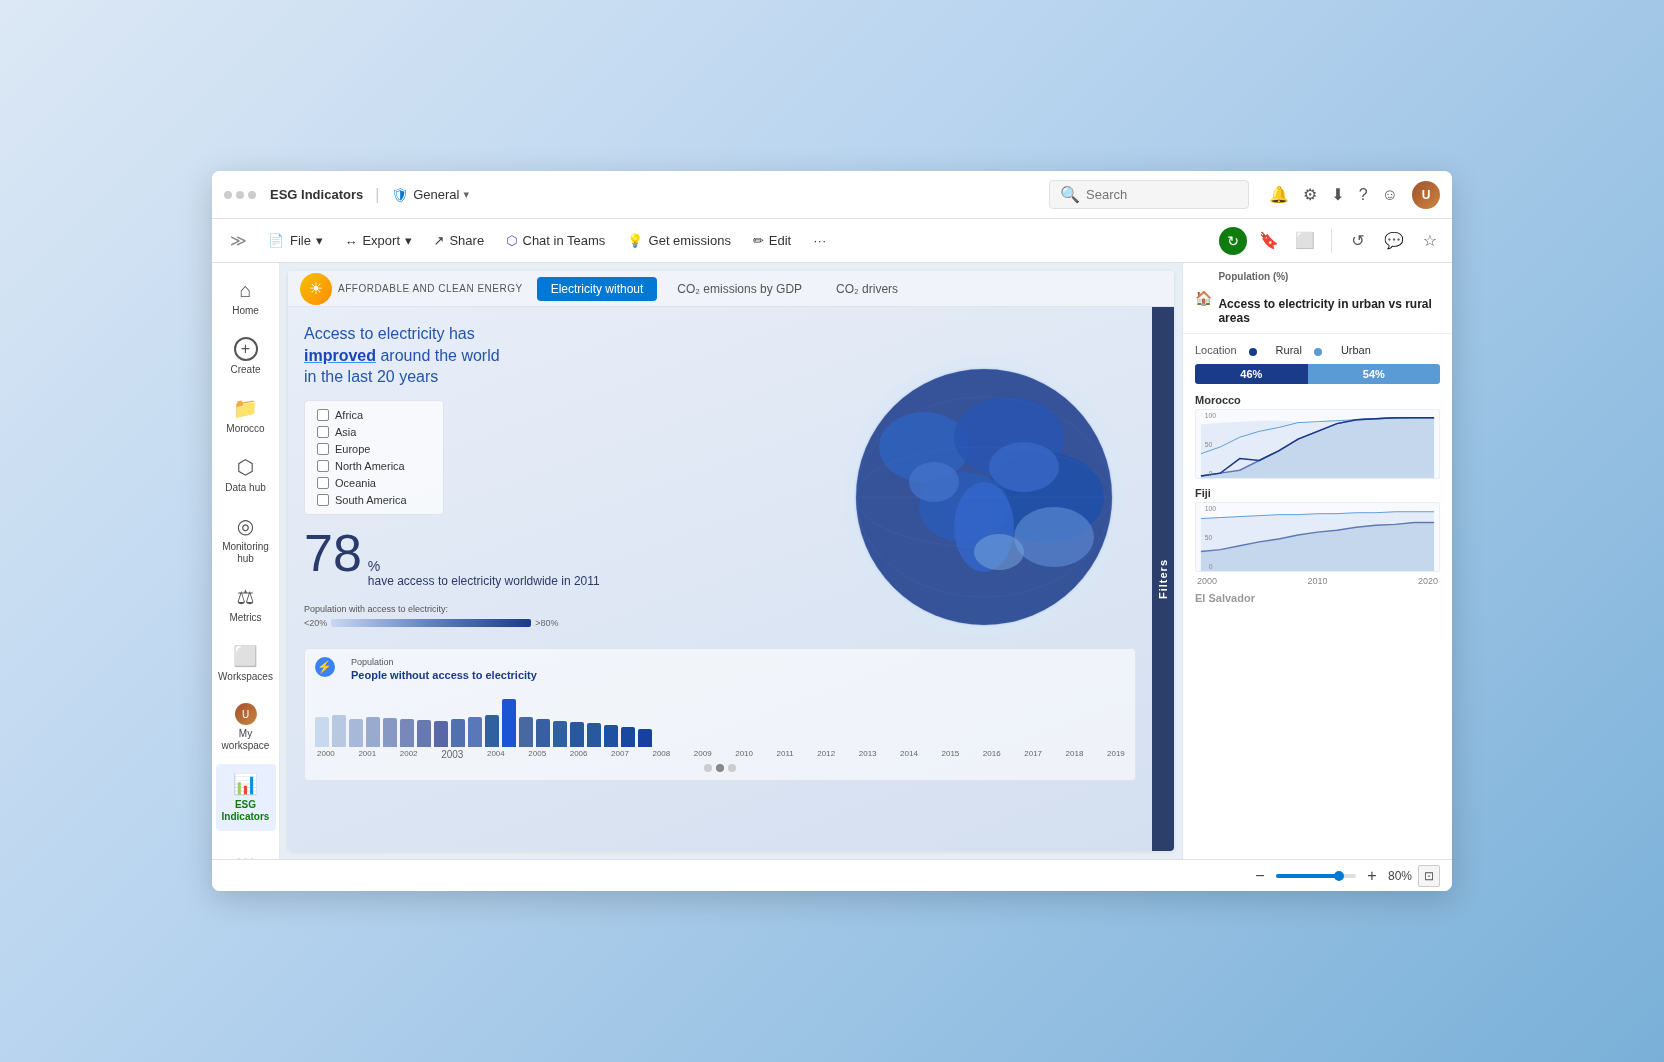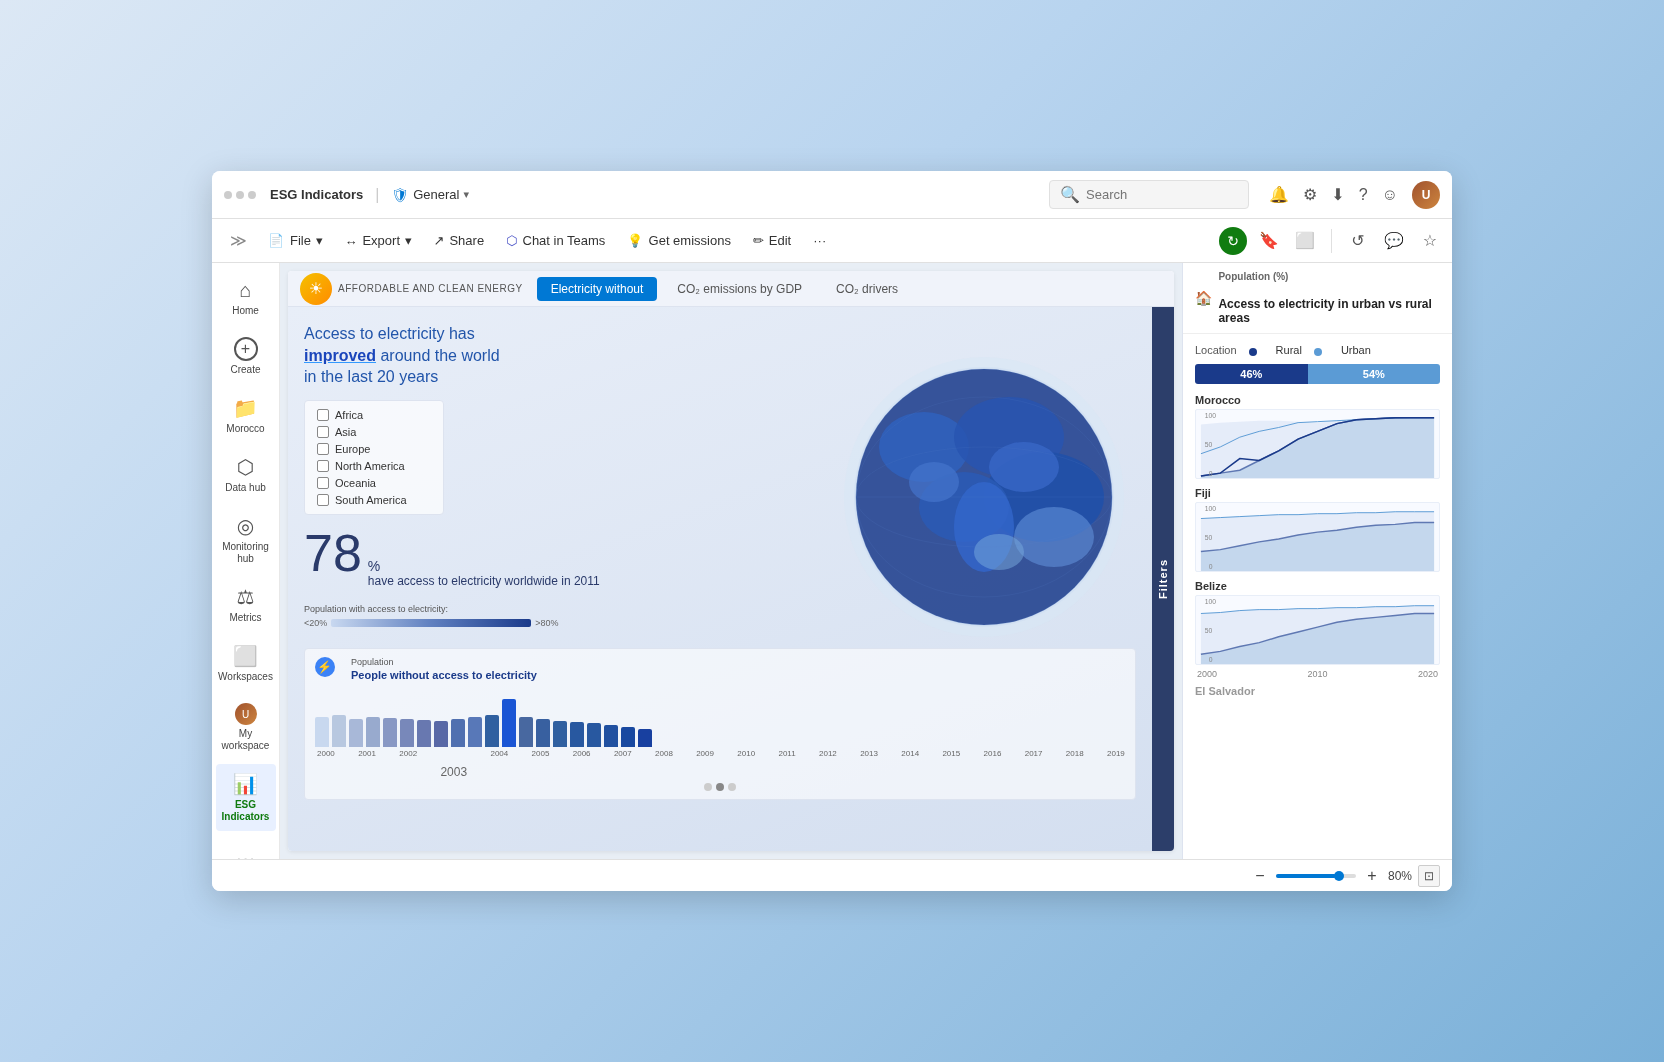--- a/index.html
+++ b/index.html
@@ -642,21 +642,21 @@
                       <div class="bar" style="height: 20px; background: rgb(24, 72, 160); width: 14px;"></div>
                     </div>
                     <div class="bar-item">
                       <div class="bar" style="height: 18px; background: rgb(24, 64, 160); width: 14px;"></div>
                     </div>
                   </div>
                 <div style="display:flex;justify-content:space-between;padding:0 0 0 2px;margin-top:2px;" id="bar-years-row">
                     <span style="font-size: 8px; color: rgb(102, 102, 102);">2000</span>
                     <span style="font-size: 8px; color: rgb(102, 102, 102);">2001</span>
                     <span style="font-size: 8px; color: rgb(102, 102, 102);">2002</span>
-                    <span style="font-size: 12px; color: rgb(102, 102, 102); margin-top: 16px;">2003</span>
+                    <span style="font-size: 10px; color: rgb(102, 102, 102);">2003</span>
                     <span style="font-size: 8px; color: rgb(102, 102, 102);">2004</span>
                     <span style="font-size: 8px; color: rgb(102, 102, 102);">2005</span>
                     <span style="font-size: 8px; color: rgb(102, 102, 102);">2006</span>
                     <span style="font-size: 8px; color: rgb(102, 102, 102);">2007</span>
                     <span style="font-size: 8px; color: rgb(102, 102, 102);">2008</span>
                     <span style="font-size: 8px; color: rgb(102, 102, 102);">2009</span>
                     <span style="font-size: 8px; color: rgb(102, 102, 102);">2010</span>
                     <span style="font-size: 8px; color: rgb(102, 102, 102);">2011</span>
                     <span style="font-size: 8px; color: rgb(102, 102, 102);">2012</span>
                     <span style="font-size: 8px; color: rgb(102, 102, 102);">2013</span>
@@ -772,34 +772,20 @@
                   <polyline points="0,50 20,48 40,44 60,40 80,37 100,33 120,30 140,28 160,25 180,23 200,22 220,20 240,20" fill="none" stroke="#1a3a8a" stroke-width="1.5"></polyline>
                   <polygon points="0,16 20,15 40,14 60,13 80,12 100,12 120,11 140,11 160,10 180,10 200,9 220,9 240,9 240,70 0,70" fill="#c8d8ef" opacity="0.4"></polygon>
                   <polyline points="0,16 20,15 40,14 60,13 80,12 100,12 120,11 140,11 160,10 180,10 200,9 220,9 240,9" fill="none" stroke="#5b9bd5" stroke-width="1"></polyline>
                   <text x="4" y="8" font-size="7" fill="#888">100</text>
                   <text x="4" y="38" font-size="7" fill="#888">50</text>
                   <text x="8" y="68" font-size="7" fill="#888">0</text>
                 </svg>
               </div>
             </div>
 
-            <div class="mini-chart-item">
-              <div class="mini-chart-title">Belize</div>
-              <div class="mini-chart-canvas">
-                <svg viewBox="0 0 240 70" class="mini-chart-svg">
-                  <polygon points="0,60 20,57 40,52 60,48 80,42 100,37 120,32 140,27 160,24 180,22 200,20 220,18 240,18 240,70 0,70" fill="#8ab4d8" opacity="0.5"></polygon>
-                  <polyline points="0,60 20,57 40,52 60,48 80,42 100,37 120,32 140,27 160,24 180,22 200,20 220,18 240,18" fill="none" stroke="#1a3a8a" stroke-width="1.5"></polyline>
-                  <polygon points="0,18 20,17 40,15 60,14 80,14 100,13 120,13 140,12 160,12 180,11 200,11 220,10 240,10 240,70 0,70" fill="#c8d8ef" opacity="0.4"></polygon>
-                  <polyline points="0,18 20,17 40,15 60,14 80,14 100,13 120,13 140,12 160,12 180,11 200,11 220,10 240,10" fill="none" stroke="#5b9bd5" stroke-width="1"></polyline>
-                  <text x="4" y="8" font-size="7" fill="#888">100</text>
-                  <text x="4" y="38" font-size="7" fill="#888">50</text>
-                  <text x="8" y="68" font-size="7" fill="#888">0</text>
-                </svg>
-              </div>
-            </div>
           </div>
 
           <div style="display:flex;justify-content:space-between;padding:0 2px;margin-top:4px;">
             <span style="font-size:9px;color:#888;">2000</span>
             <span style="font-size:9px;color:#888;">2010</span>
             <span style="font-size:9px;color:#888;">2020</span>
           </div>
 
           <div style="font-size:11px;color:#333;font-weight:600;margin-top:6px;opacity:0.5;">El Salvador</div>
         </div>

